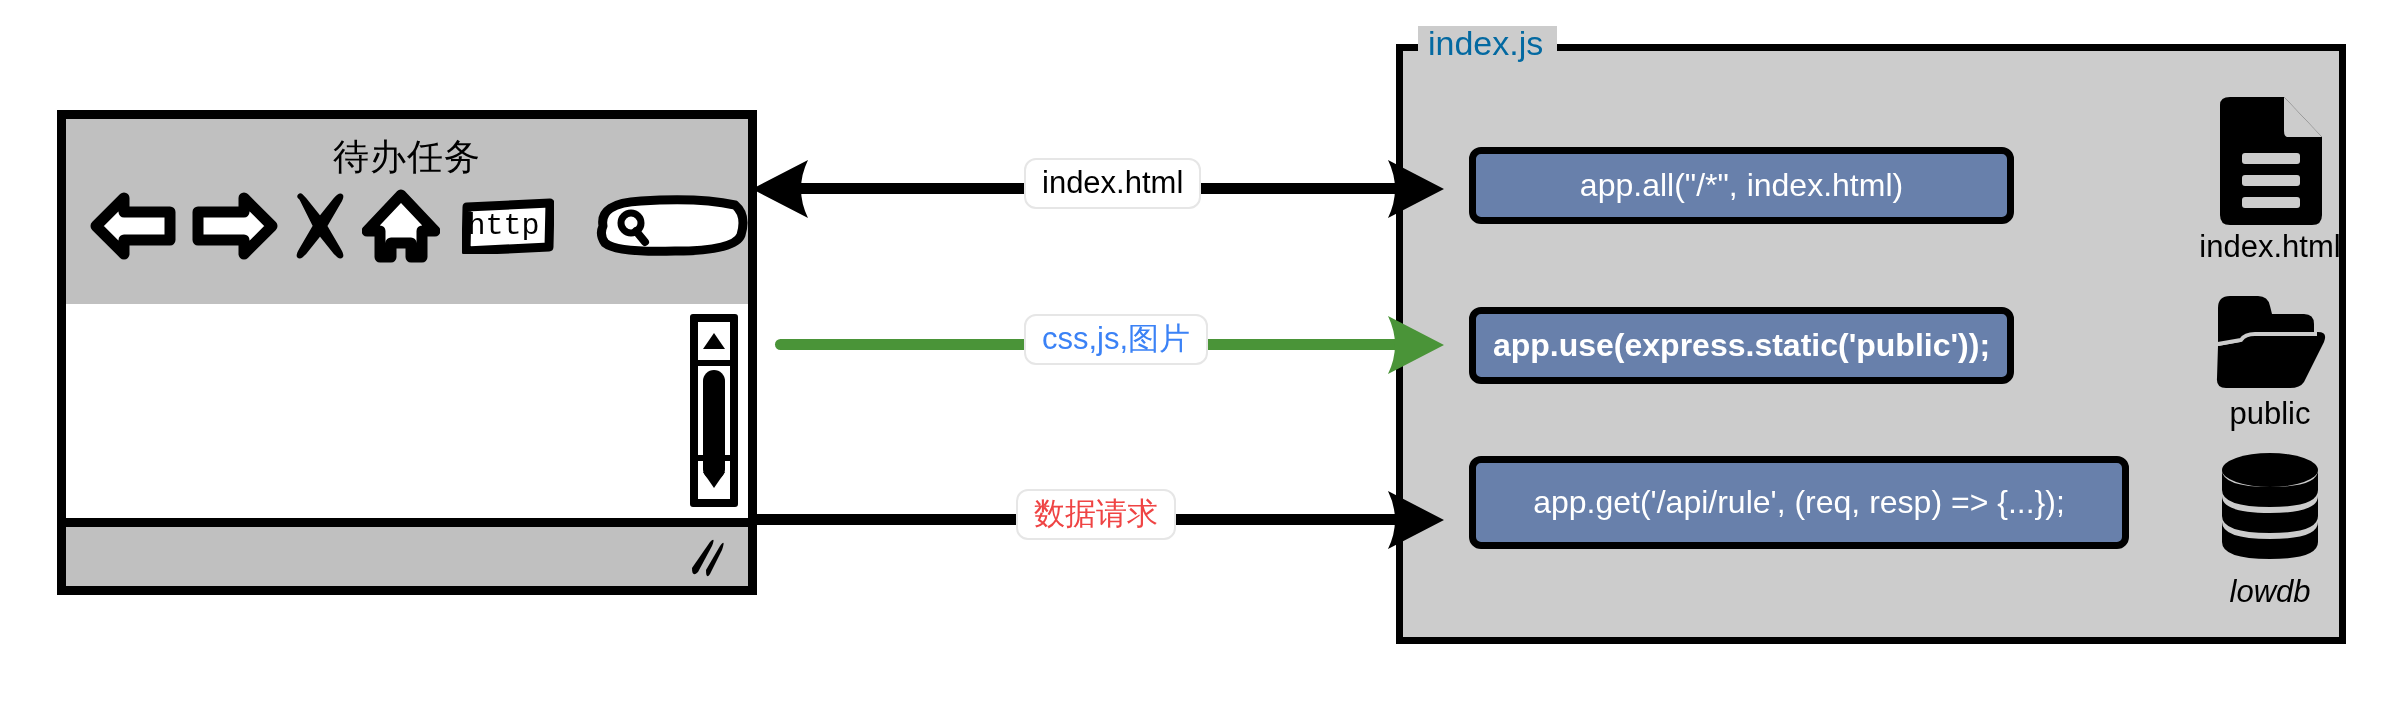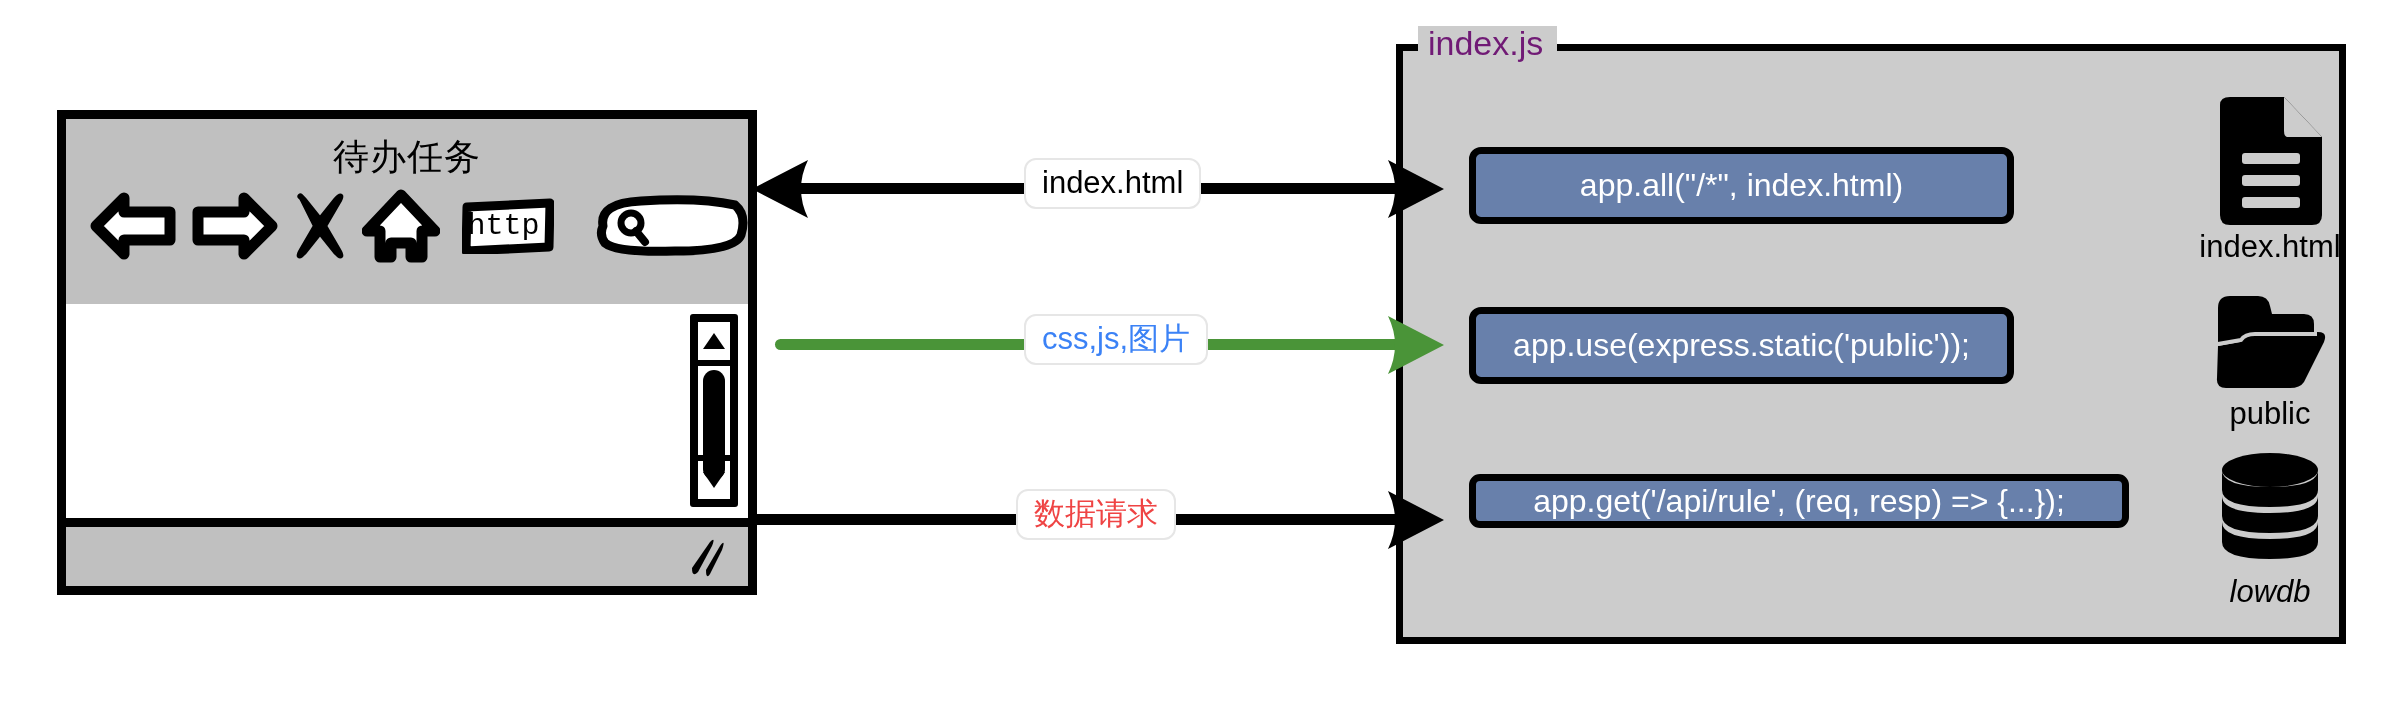--- a/index.html
+++ b/index.html
@@ -130,41 +130,41 @@
     border: 7px solid #000000;
     box-sizing: border-box;
   }
   #indexjs-legend {
     position: absolute;
     left: 1418px;
     top: 26px;
     background: #cccccc;
     padding: 0 14px 0 10px;
     font-size: 34px;
-    color: #701a75;
+    color: #0369a1;
     line-height: 1;
     z-index: 5;
   }
   .code-box {
     position: absolute;
     background: #6880ab;
     border: 7px solid #000000;
     border-radius: 12px;
     box-sizing: border-box;
     color: #ffffff;
     font-size: 32px;
     display: flex;
     align-items: center;
     justify-content: center;
     padding: 0 14px;
     white-space: nowrap;
   }
   #code-box-0 { left: 1469px; top: 147px; width: 545px; height: 77px; }
-  #code-box-1 { left: 1469px; top: 307px; width: 545px; height: 77px; }
-  #code-box-2 { left: 1469px; top: 474px; width: 660px; height: 54px; border-radius: 11px; }
+  #code-box-1 { left: 1469px; top: 307px; width: 545px; height: 77px; font-weight: bold; }
+  #code-box-2 { left: 1469px; top: 456px; width: 660px; height: 93px; }
 
   
   .asset {
     position: absolute;
     width: 230px;
     text-align: center;
   }
   .asset .glyph { display: block; margin: 0 auto; }
   .asset .caption {
     display: block;

